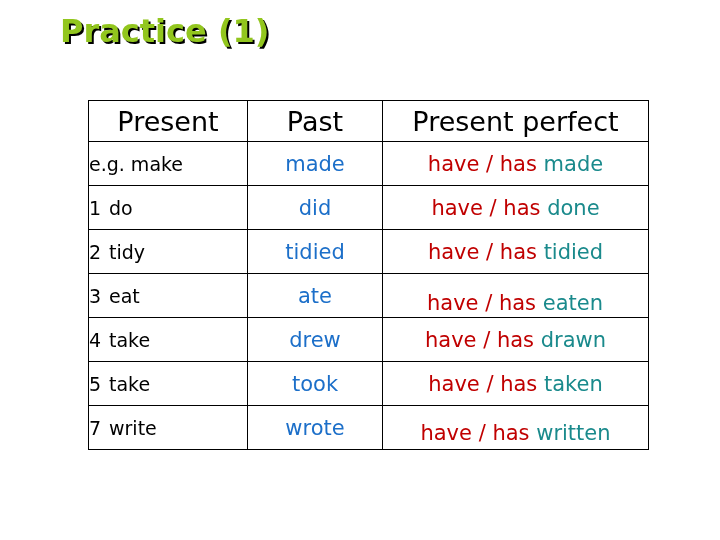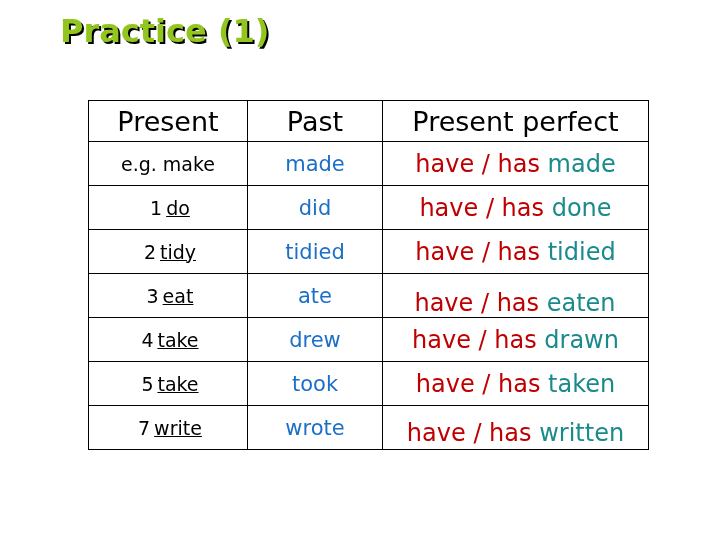--- a/index.html
+++ b/index.html
@@ -60,41 +60,40 @@
   }
 
   
   .body-row td { height: 43px; }
 
   .cell-present {
     font-size: 19px;
     color: #000000;
     padding-left: 9px;
     white-space: nowrap;
-    text-align: center;
-    text-decoration: underline;
+    text-align: left;
   }
   .cell-present .num {
     display: inline-block;
     width: 20px;
   }
   .cell-present .eg {
     display: inline-block;
   }
 
   .cell-past {
     text-align: center;
     font-size: 21px;
     color: #1c6fc9;
     white-space: nowrap;
   }
 
   .cell-pp {
     text-align: center;
-    font-size: 24px;
+    font-size: 21px;
     color: #c00000;
     line-height: 26px;
     padding-left: 4px;
     padding-right: 4px;
   }
   .cell-pp .pp-part {
     color: #1a8a8c;
   }
 
   

